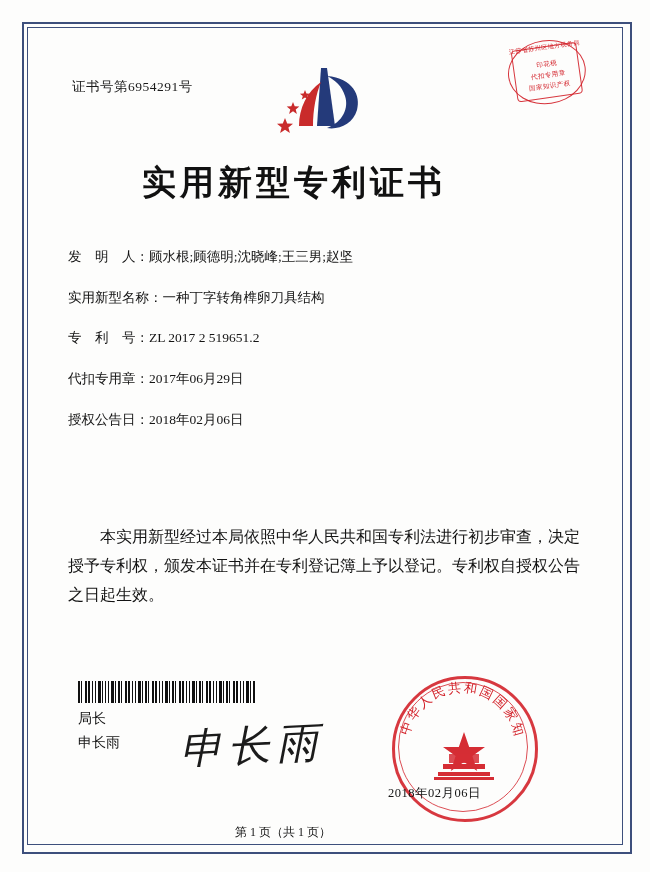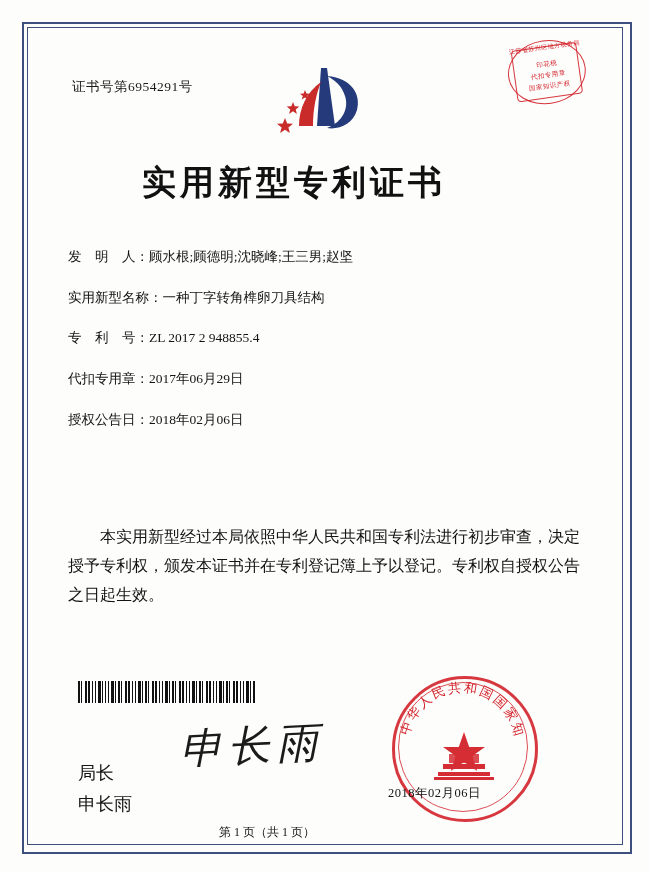--- a/index.html
+++ b/index.html
@@ -142,22 +142,22 @@
     background:
       repeating-linear-gradient(90deg,
         #111 0px, #111 1.5px, #fff 1.5px, #fff 3px,
         #111 3px, #111 4px, #fff 4px, #fff 6.5px,
         #111 6.5px, #111 9px, #fff 9px, #fff 10px,
         #111 10px, #111 11.5px, #fff 11.5px, #fff 13.5px);
   }
 
   .signature-block {
     position: absolute;
-    left: 78px; top: 758px;
-    font-size: 18px;
+    left: 78px; top: 707px;
+    font-size: 14px;
     line-height: 1.7;
     color: #141414;
   }
   .handwriting {
     position: absolute;
     left: 180px; top: 718px;
     font-size: 42px;
     color: #1b1b1b;
     font-family: "DejaVu Serif", serif;
     font-style: italic;
@@ -197,20 +197,21 @@
     letter-spacing: .5px;
   }
 
   .footer {
     position: absolute;
     left: 0; top: 824px;
     width: 534px;
     text-align: center;
     font-size: 12px;
     color: #141414;
+    padding-left: 16px;
   }
 </style>
 </head>
 <body>
 
 <div class="page">
 
   <div class="border-outer"></div>
   <div class="border-inner"></div>
 
@@ -243,21 +244,21 @@
   <div class="title">实用新型专利证书</div>
 
   <div class="fields">
     <div class="field-row">
       <span class="field-label">发　明　人：</span><span class="field-value">顾水根;顾德明;沈晓峰;王三男;赵坚</span>
     </div>
     <div class="field-row">
       <span class="field-label">实用新型名称：</span><span class="field-value">一种丁字转角榫卵刀具结构</span>
     </div>
     <div class="field-row">
-      <span class="field-label">专　利　号：</span><span class="field-value">ZL 2017 2 948855.4</span>
+      <span class="field-label">专　利　号：</span><span class="field-value">ZL 2017 2 519651.2</span>
     </div>
     <div class="field-row">
       <span class="field-label">代扣专用章：</span><span class="field-value">2017年06月29日</span>
     </div>
     <div class="field-row">
       <span class="field-label">授权公告日：</span><span class="field-value">2018年02月06日</span>
     </div>
   </div>
 
   <div class="body-text">

